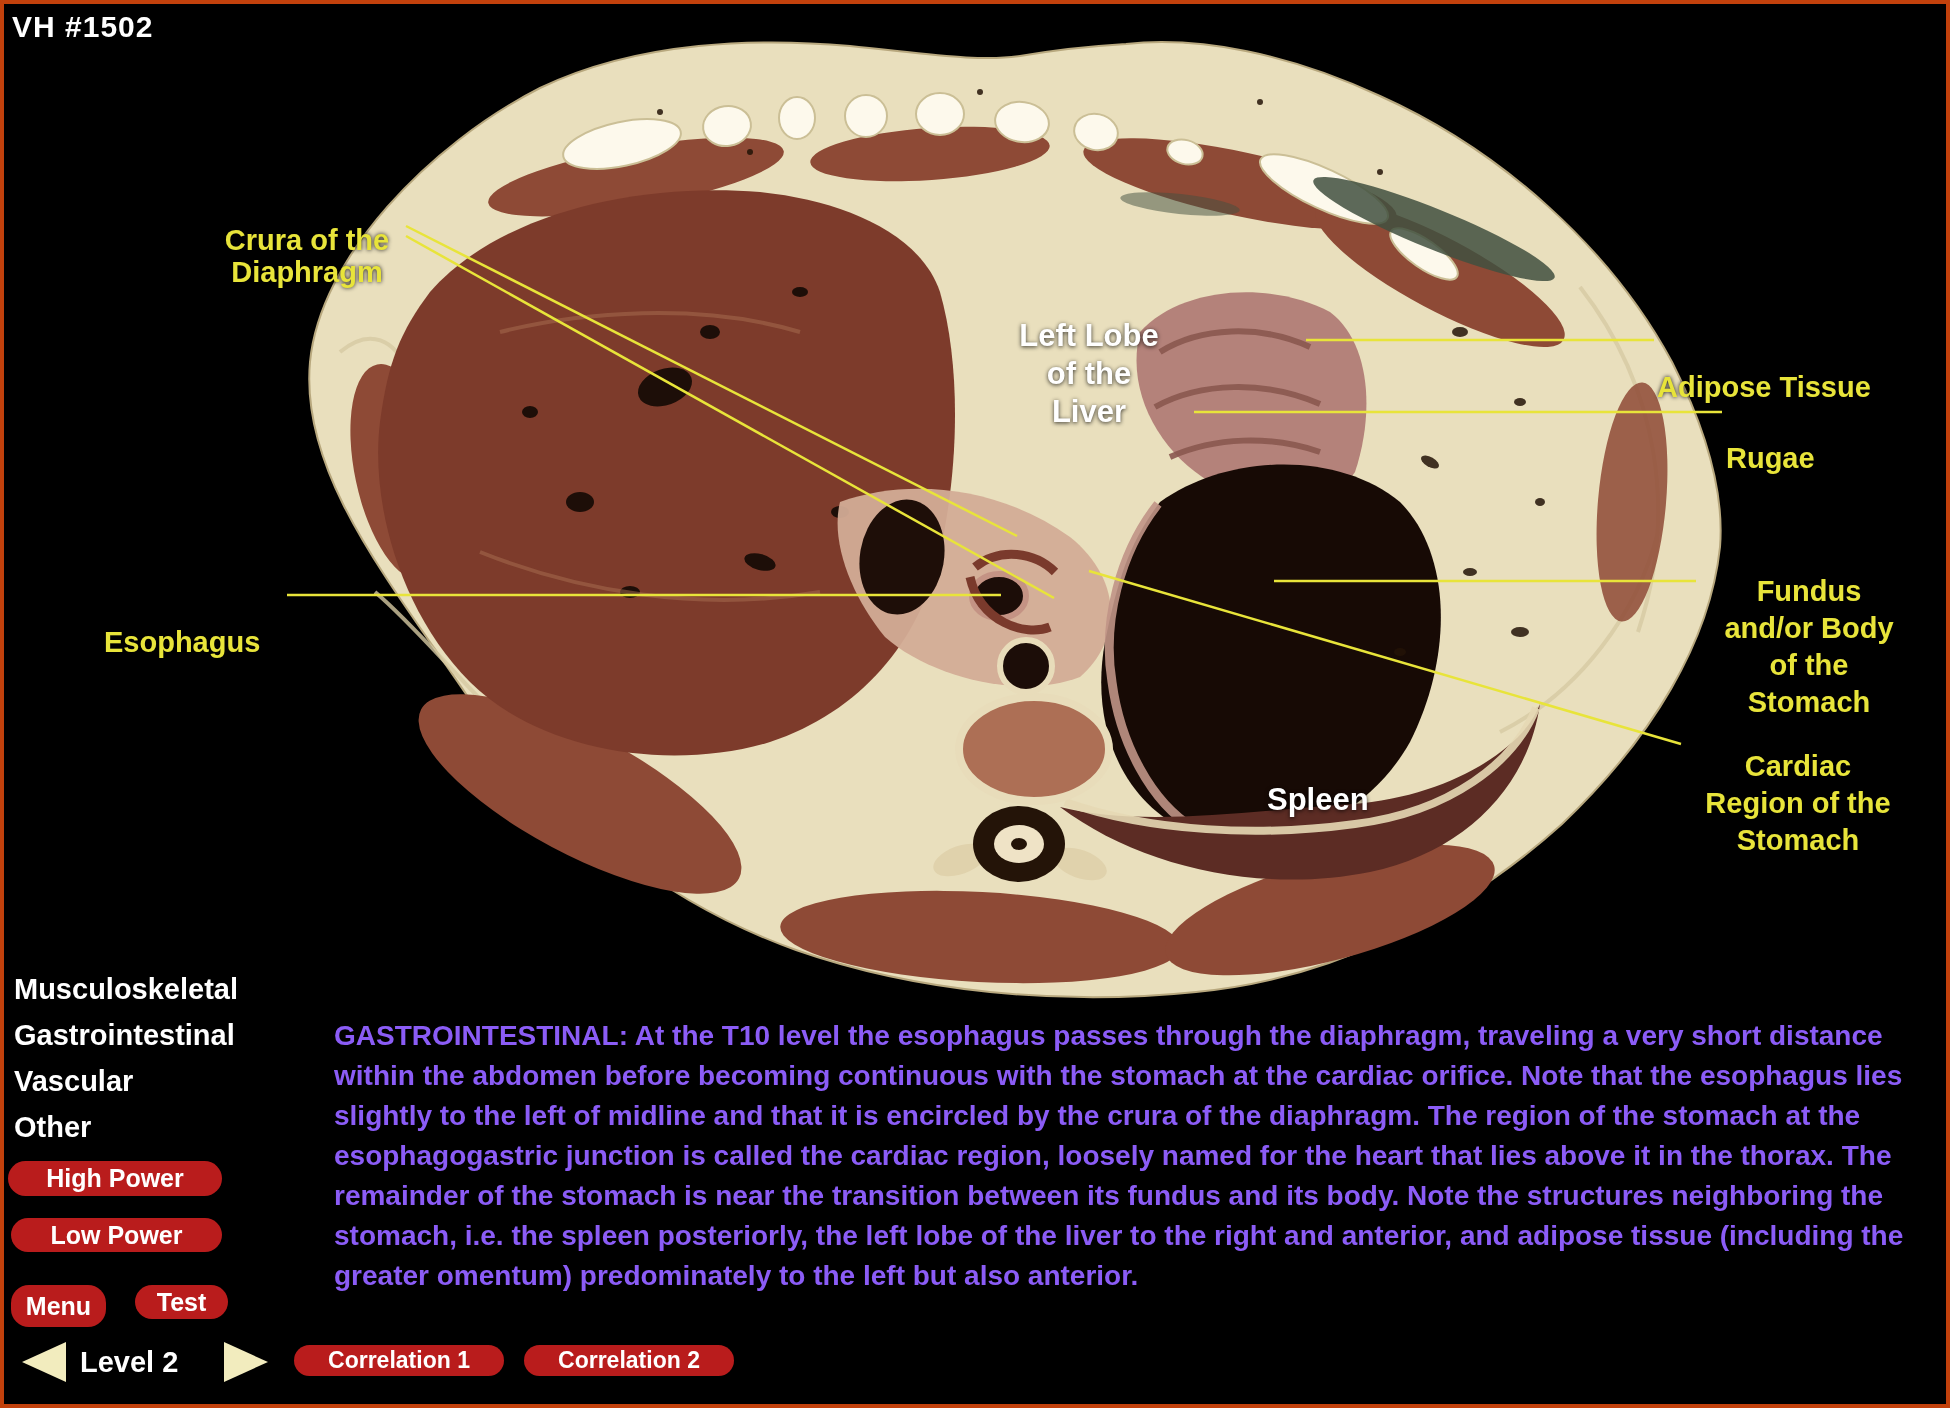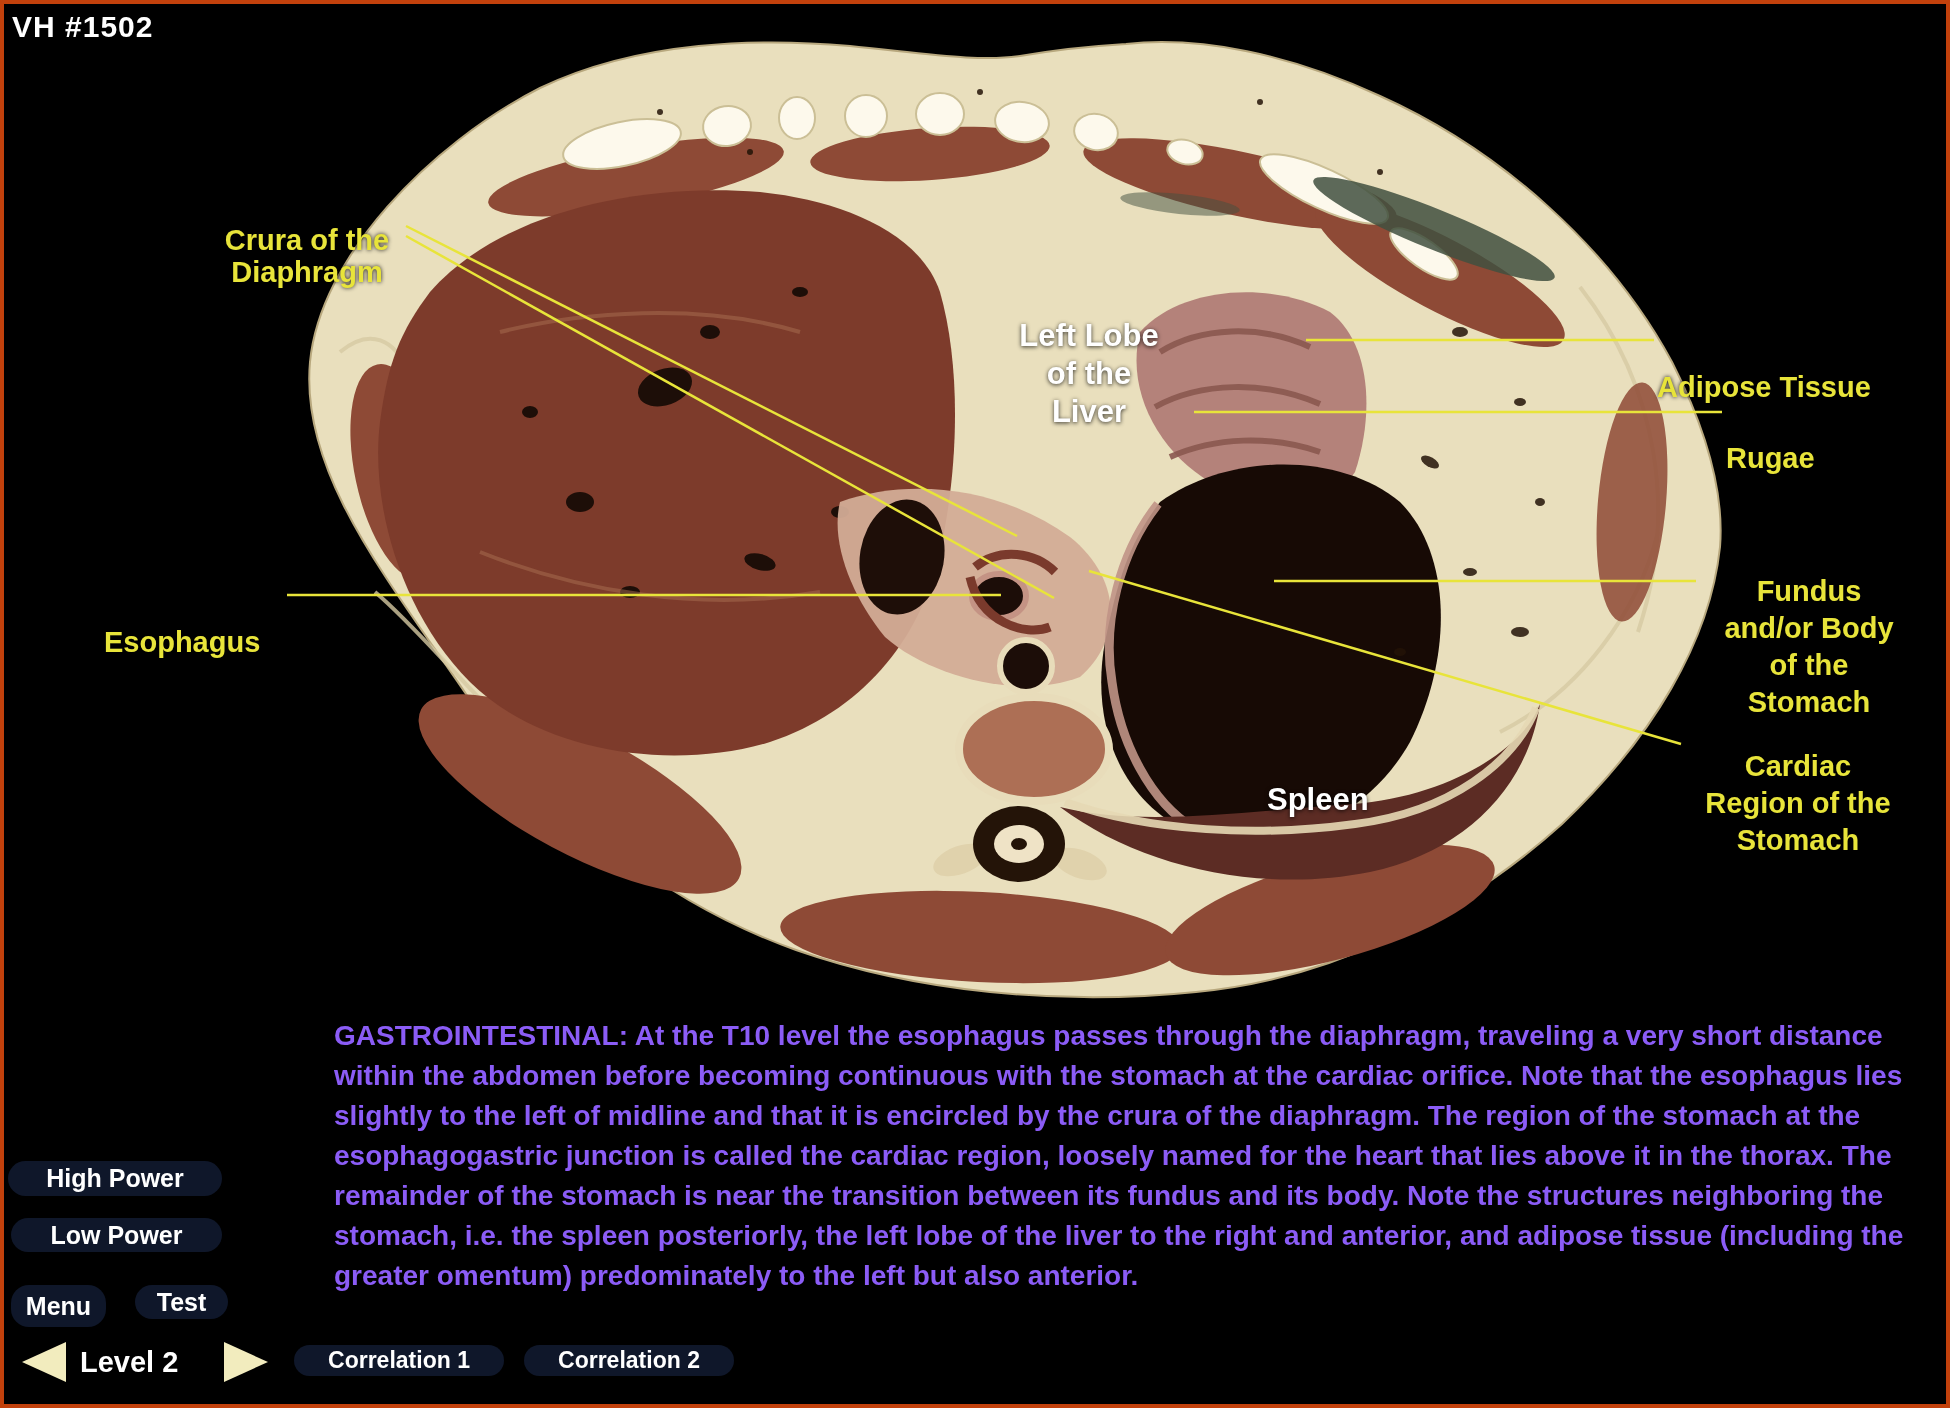--- a/index.html
+++ b/index.html
@@ -23,21 +23,21 @@
   #label-cardiac{left:1680px;top:696px;width:228px;line-height:37px;}
   
   .wlabel{color:#fff;font-weight:bold;font-size:31px;line-height:38px;white-space:nowrap;
           text-shadow:0 1px 4px rgba(0,0,0,.8);}
   #label-liver{left:993px;top:313px;width:184px;}
   #label-spleen{left:1263px;top:777px;}
   
   #category-menu{left:10px;top:962px;}
   .menu-item{color:#fff;font-weight:bold;font-size:29px;height:46px;line-height:46px;cursor:pointer;white-space:nowrap;}
   
-  .pill{position:absolute;background:#0f172a;border-radius:18px;color:#fff;font-weight:bold;
+  .pill{position:absolute;background:#b91c1c;border-radius:18px;color:#fff;font-weight:bold;
         display:flex;align-items:center;justify-content:center;cursor:pointer;white-space:nowrap;}
   #btn-high-power{left:4px;top:1157px;width:214px;height:35px;font-size:25px;}
   #btn-low-power{left:7px;top:1214px;width:211px;height:34px;font-size:25px;}
   #btn-menu{left:7px;top:1281px;width:95px;height:42px;font-size:25px;}
   #btn-test{left:131px;top:1281px;width:93px;height:34px;font-size:25px;}
   #btn-corr1{left:290px;top:1341px;width:210px;height:31px;font-size:23px;text-align:right;}
   #btn-corr2{left:520px;top:1341px;width:210px;height:31px;font-size:23px;}
   
   #arrow-left{left:18px;top:1338px;width:0;height:0;cursor:pointer;
       border-top:20px solid transparent;border-bottom:20px solid transparent;border-right:44px solid #f2ecbe;}
@@ -184,20 +184,26 @@
     <div>Stomach</div>
   </div>
 
   <div id="label-liver" class="abs wlabel center">
     <div>Left Lobe</div>
     <div>of the</div>
     <div>Liver</div>
   </div>
   <div id="label-spleen" class="abs wlabel">Spleen</div>
 
+  <div id="category-menu" class="abs">
+    <div class="menu-item">Musculoskeletal</div>
+    <div class="menu-item">Gastrointestinal</div>
+    <div class="menu-item">Vascular</div>
+    <div class="menu-item">Other</div>
+  </div>
 
   <div id="btn-high-power" class="pill">High Power</div>
   <div id="btn-low-power" class="pill">Low Power</div>
   <div id="btn-menu" class="pill">Menu</div>
   <div id="btn-test" class="pill">Test</div>
 
   <div id="arrow-left" class="abs"></div>
   <div id="level-label" class="abs">Level 2</div>
   <div id="arrow-right" class="abs"></div>
   <div id="btn-corr1" class="pill">Correlation 1</div>

